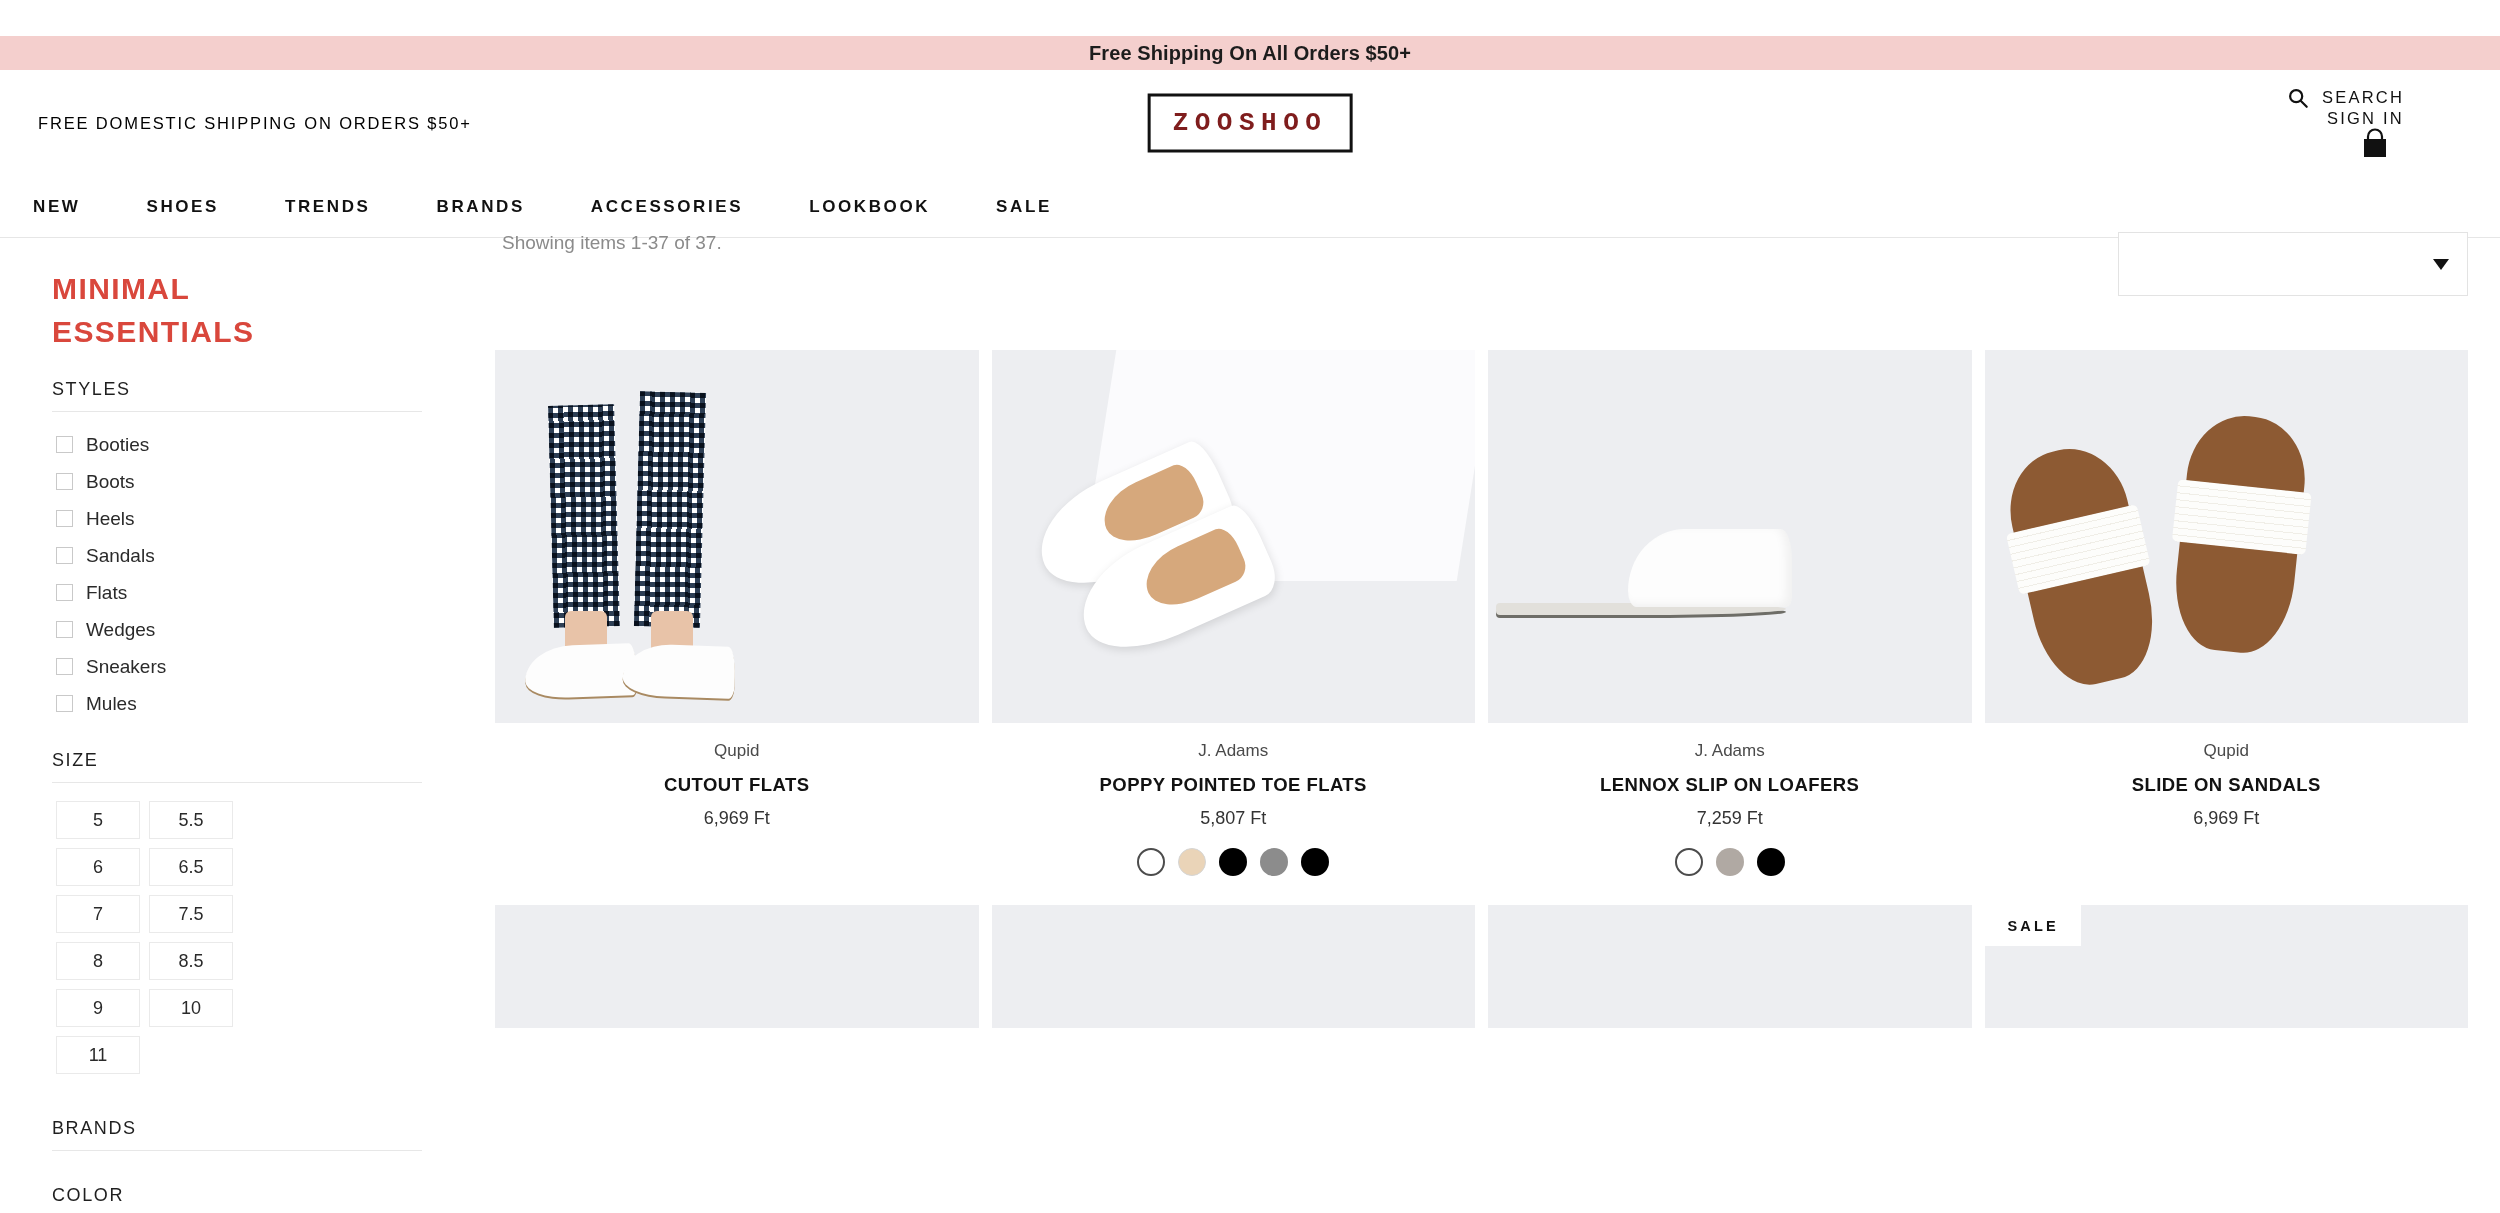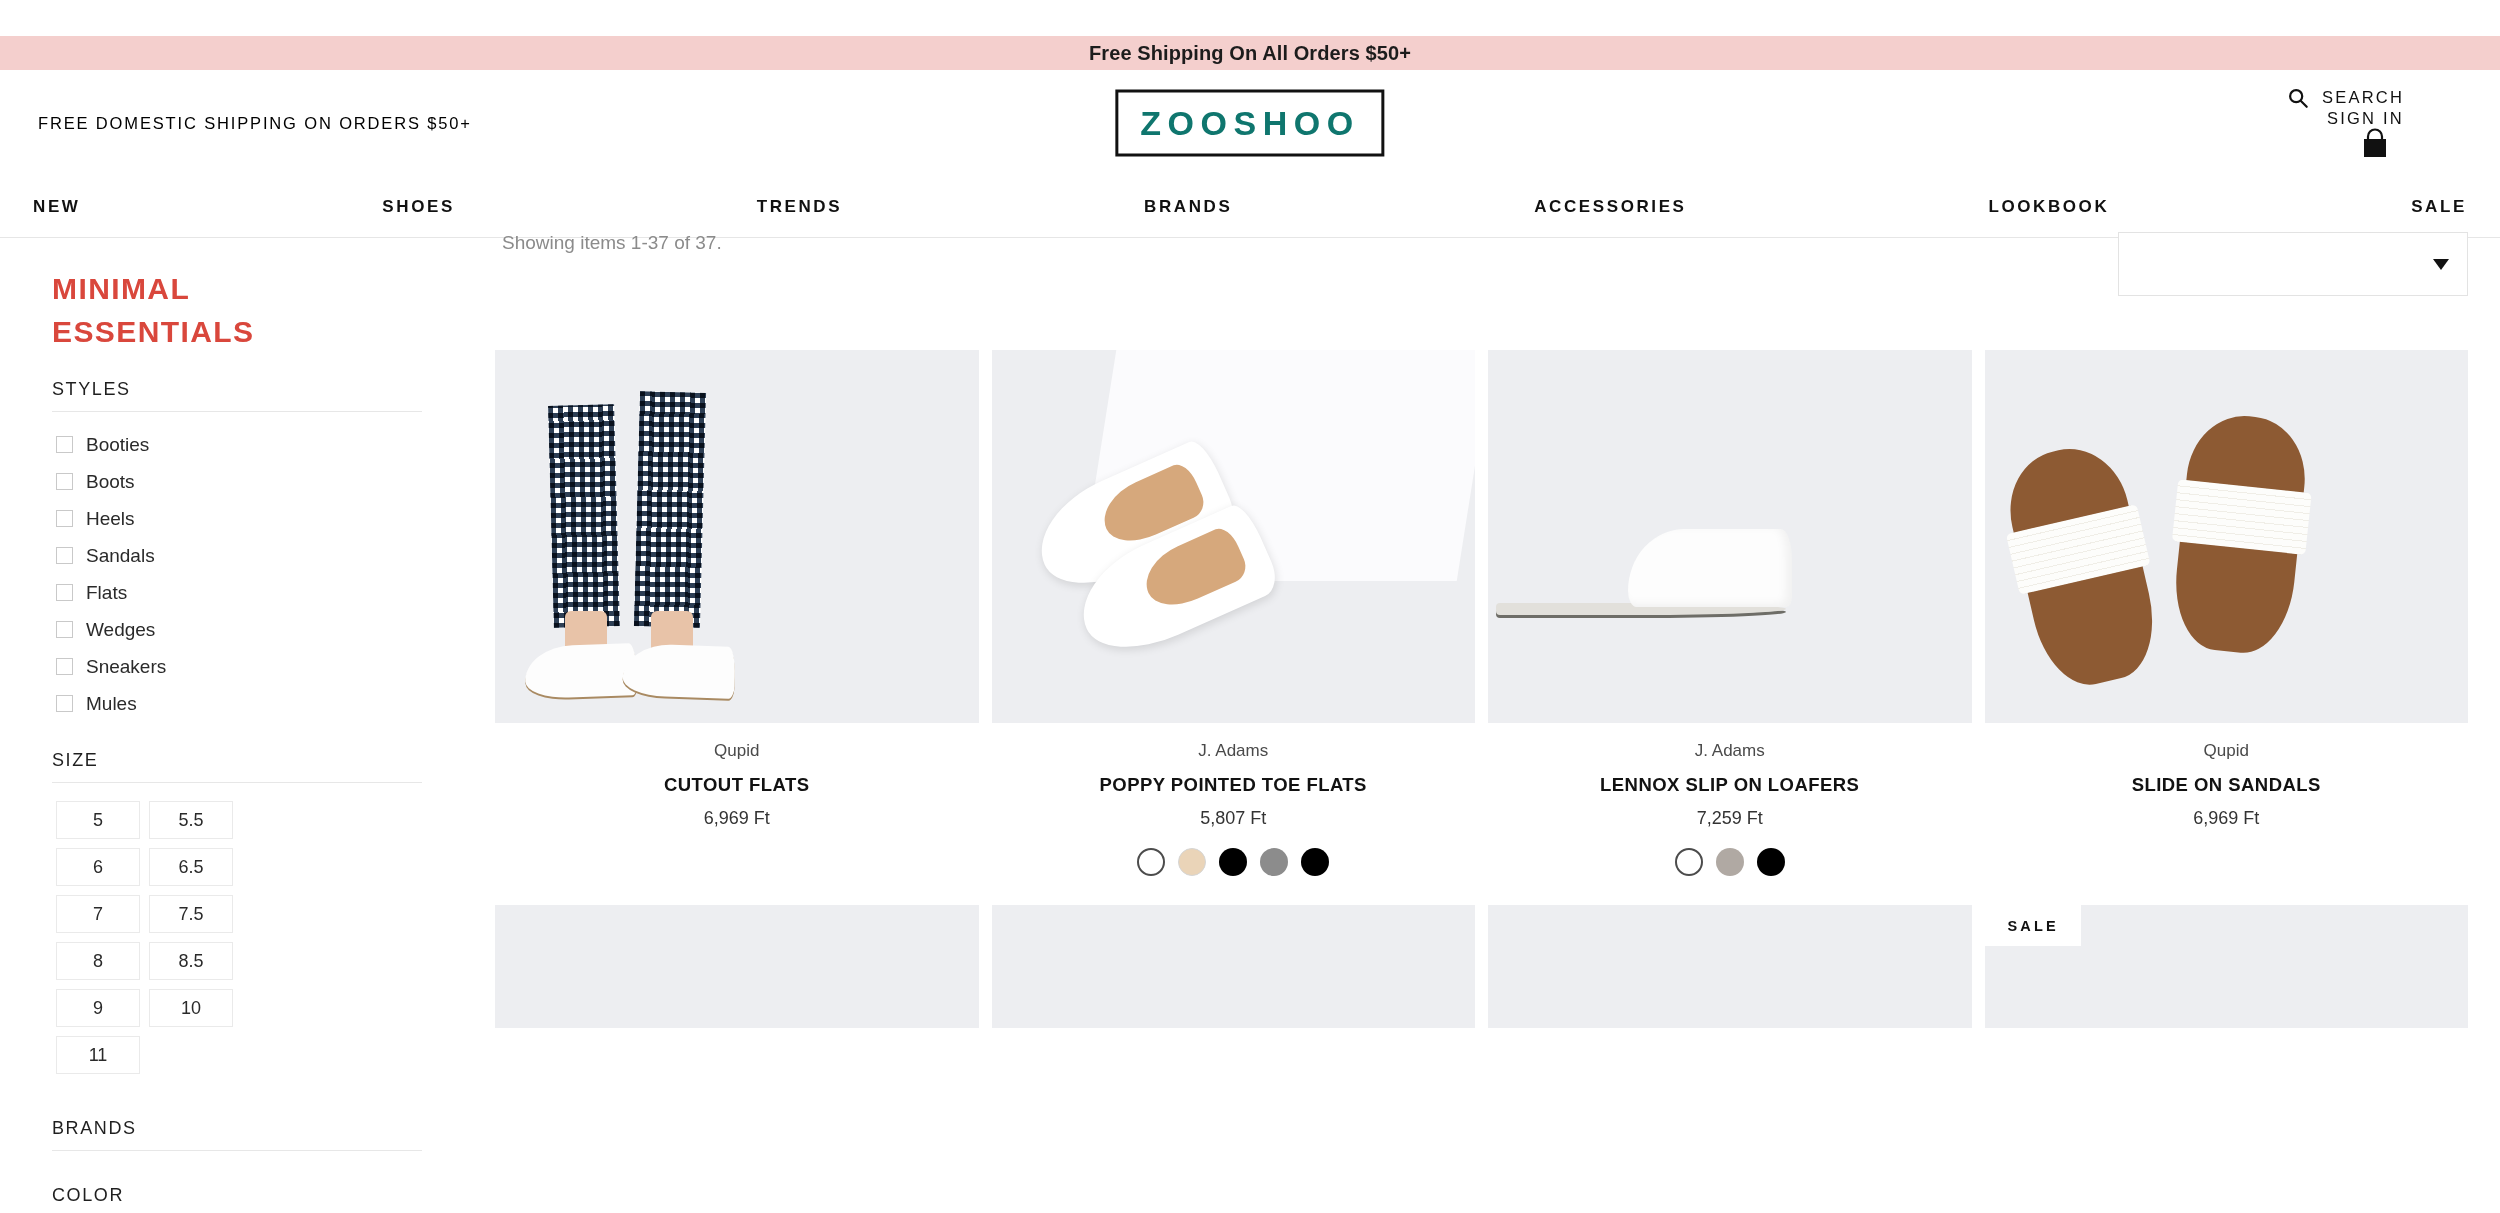--- a/index.html
+++ b/index.html
@@ -32,22 +32,22 @@
     font-size: 16.5px; letter-spacing: 1.85px;
     color: #000000; font-weight: 500; white-space: nowrap;
   }
   .logo-box {
     position: absolute; left: 50%; top: 50%;
     transform: translate(-50%, -50%);
     border: 3px solid #111;
     padding: 13px 22px 14px;
   }
   .logo-text {
-    font-size: 34px; font-weight: 700; letter-spacing: 6.5px;
-    color: #0f766e; line-height: 1;
+    font-size: 26px; font-weight: 700; letter-spacing: 6.5px;
+    color: #7f1d1d; line-height: 1; font-family: Liberation Mono, monospace;
   }
   .header-right {
     margin-left: auto;
     display: flex; align-items: center; gap: 0px; flex-direction: column;
   }
   .search-btn {
     display: flex; align-items: center; gap: 13px;
     color: #111; cursor: pointer;
     margin-right: 58px;
   }
@@ -57,21 +57,21 @@
   }
   .signin-label {
     font-size: 16.5px; letter-spacing: 2.2px; font-weight: 500;
     color: #111; cursor: pointer; margin-right: 58px; margin-left: 40px;
   }
   .cart-icon { width: 30px; height: 32px; display: block; cursor: pointer; }
 
   
   .nav {
     height: 62px;
-    display: flex; align-items: center; justify-content: space-between;
+    display: flex; align-items: center; justify-content: flex-start;
     gap: 0;
     border-bottom: 1px solid #e6e6e6;
   }
   .nav-item {
     font-size: 17px; letter-spacing: 2.6px; color: #111;
     font-weight: 600; cursor: pointer;
     padding: 0 33px;
     white-space: nowrap;
   }
 

